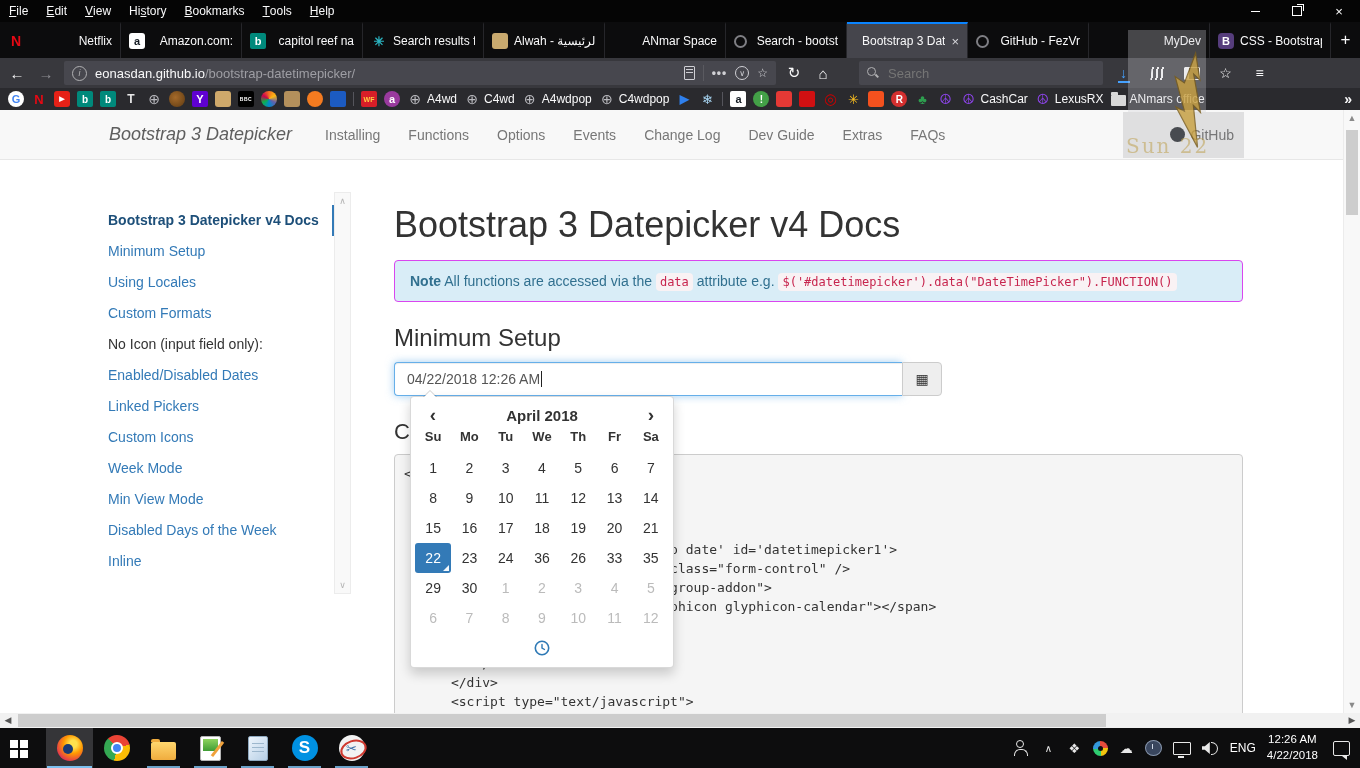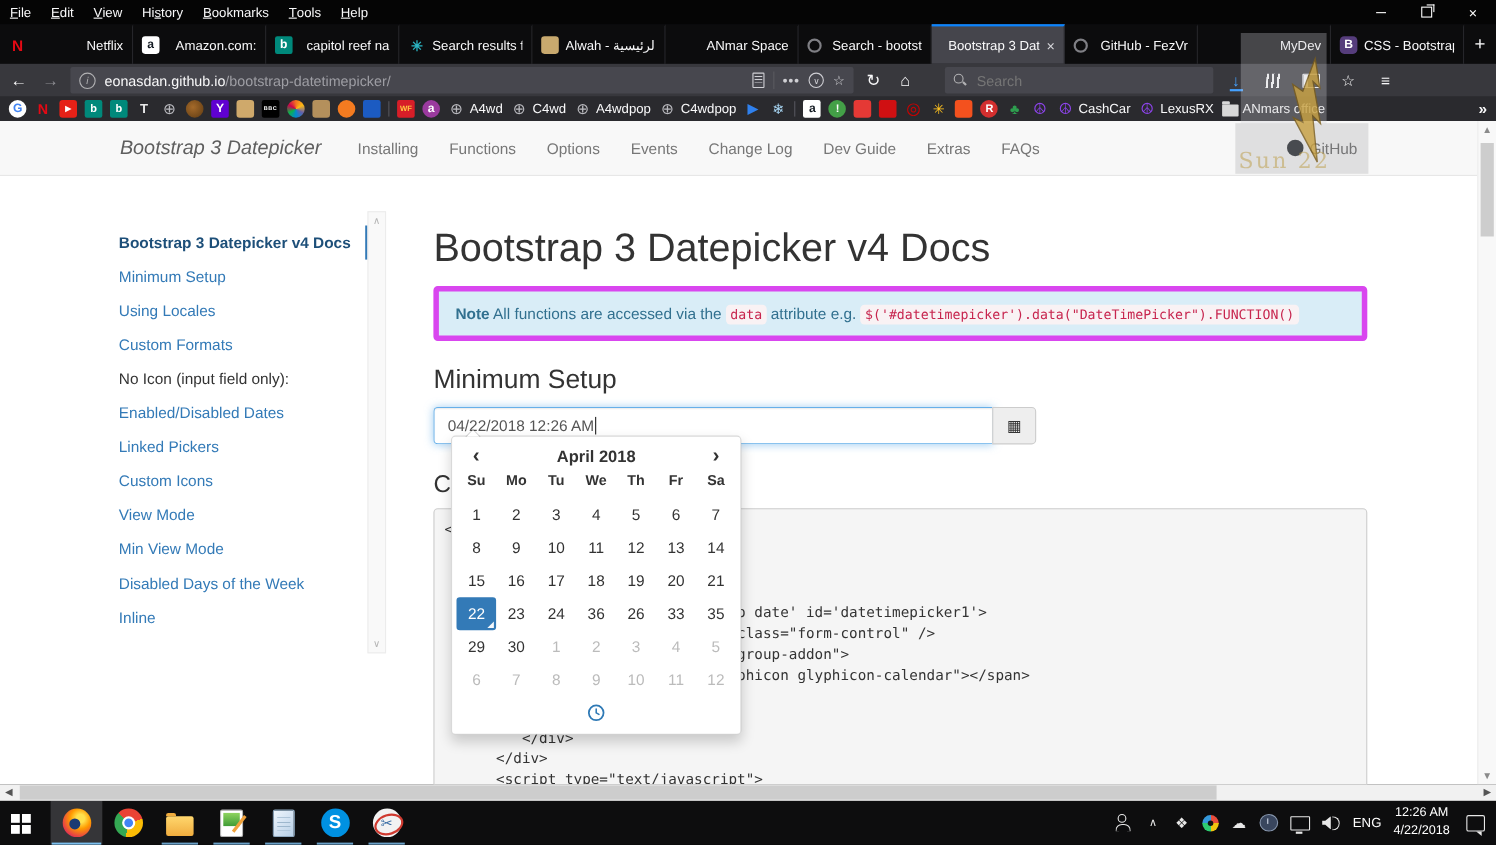--- a/index.html
+++ b/index.html
@@ -98,21 +98,21 @@
   .gh{margin-left:auto;display:flex;align-items:center;gap:5px;color:#777;font-size:14px;}
   .gh-icon{width:15px;height:15px;border-radius:50%;background:#404448;}
   .sidebar{position:absolute;left:94px;top:95px;width:240px;}
   .side-item{display:block;width:224px;padding:5px 0 5px 14px;font-size:14px;line-height:21px;color:#337ab7;text-decoration:none;}
   .side-item.active{color:#1d4f79;font-weight:bold;border-right:3px solid #337ab7;}
   .side-item.plain{color:#333;}
   .side-scroll{position:absolute;left:334px;top:82px;width:17px;height:402px;background:#f9f9f9;border:1px solid #ececec;box-sizing:border-box;}
   .side-scroll .sar{position:absolute;left:0;width:15px;text-align:center;color:#b5b5b5;font-size:9px;}
   .main{position:absolute;left:394px;top:50px;width:849px;}
   .h1t{margin:0;padding-top:44px;font-size:36px;font-weight:500;color:#333;}
-  .note{margin-top:14px;background:#d9edf7;border:5px solid #d946ef;border-radius:4px;padding:12px 15px;color:#31708f;font-size:14px;box-sizing:border-box;}
+  .note{margin-top:14px;background:#d9edf7;border:1px solid #d946ef;border-radius:4px;padding:12px 15px;color:#31708f;font-size:14px;box-sizing:border-box;}
   .note b{font-weight:bold;}
   .codepill{font-family:"DejaVu Sans Mono",monospace;font-size:12px;background:#f9f2f4;color:#c7254e;border-radius:4px;padding:2px 4px;}
   .h2t{margin:22px 0 0;font-size:24px;font-weight:500;color:#333;}
   .igroup{margin-top:10px;width:548px;display:flex;}
   .iginput{flex:1;height:34px;border:1px solid #66afe9;border-right:0;border-radius:4px 0 0 4px;box-shadow:inset 0 1px 1px rgba(0,0,0,.075),0 0 8px rgba(102,175,233,.6);padding:0 12px;font-size:14px;color:#555;display:flex;align-items:center;box-sizing:border-box;background:#fff;}
   .caret{width:1px;height:16px;background:#222;margin-left:1px;}
   .igaddon{width:40px;height:34px;background:#eee;border:1px solid #ccc;border-radius:0 4px 4px 0;display:flex;align-items:center;justify-content:center;color:#333;font-size:14px;box-sizing:border-box;}
   .h3t{margin:23px 0 0;font-size:22px;font-weight:500;color:#333;}
   pre.code{margin:9px 0 0;background:#f5f5f5;border:1px solid #ccc;border-radius:4px;padding:9px;font-family:"DejaVu Sans Mono",monospace;font-size:13px;line-height:19px;color:#333;height:270px;overflow:hidden;}
   
@@ -439,21 +439,21 @@
 
     <div class="sidebar" id="sidebar">
         <a class="side-item active">Bootstrap 3 Datepicker v4 Docs</a>
         <a class="side-item">Minimum Setup</a>
         <a class="side-item">Using Locales</a>
         <a class="side-item">Custom Formats</a>
         <a class="side-item plain">No Icon (input field only):</a>
         <a class="side-item">Enabled/Disabled Dates</a>
         <a class="side-item">Linked Pickers</a>
         <a class="side-item">Custom Icons</a>
-        <a class="side-item">View Mode</a>
+        <a class="side-item">Week Mode</a>
         <a class="side-item">Min View Mode</a>
         <a class="side-item">Disabled Days of the Week</a>
         <a class="side-item">Inline</a>
       </div>
     <div class="side-scroll">
       <span class="sar" style="top:3px">∧</span>
       <span class="sar" style="bottom:3px">∨</span>
     </div>
 
     <div class="main">

